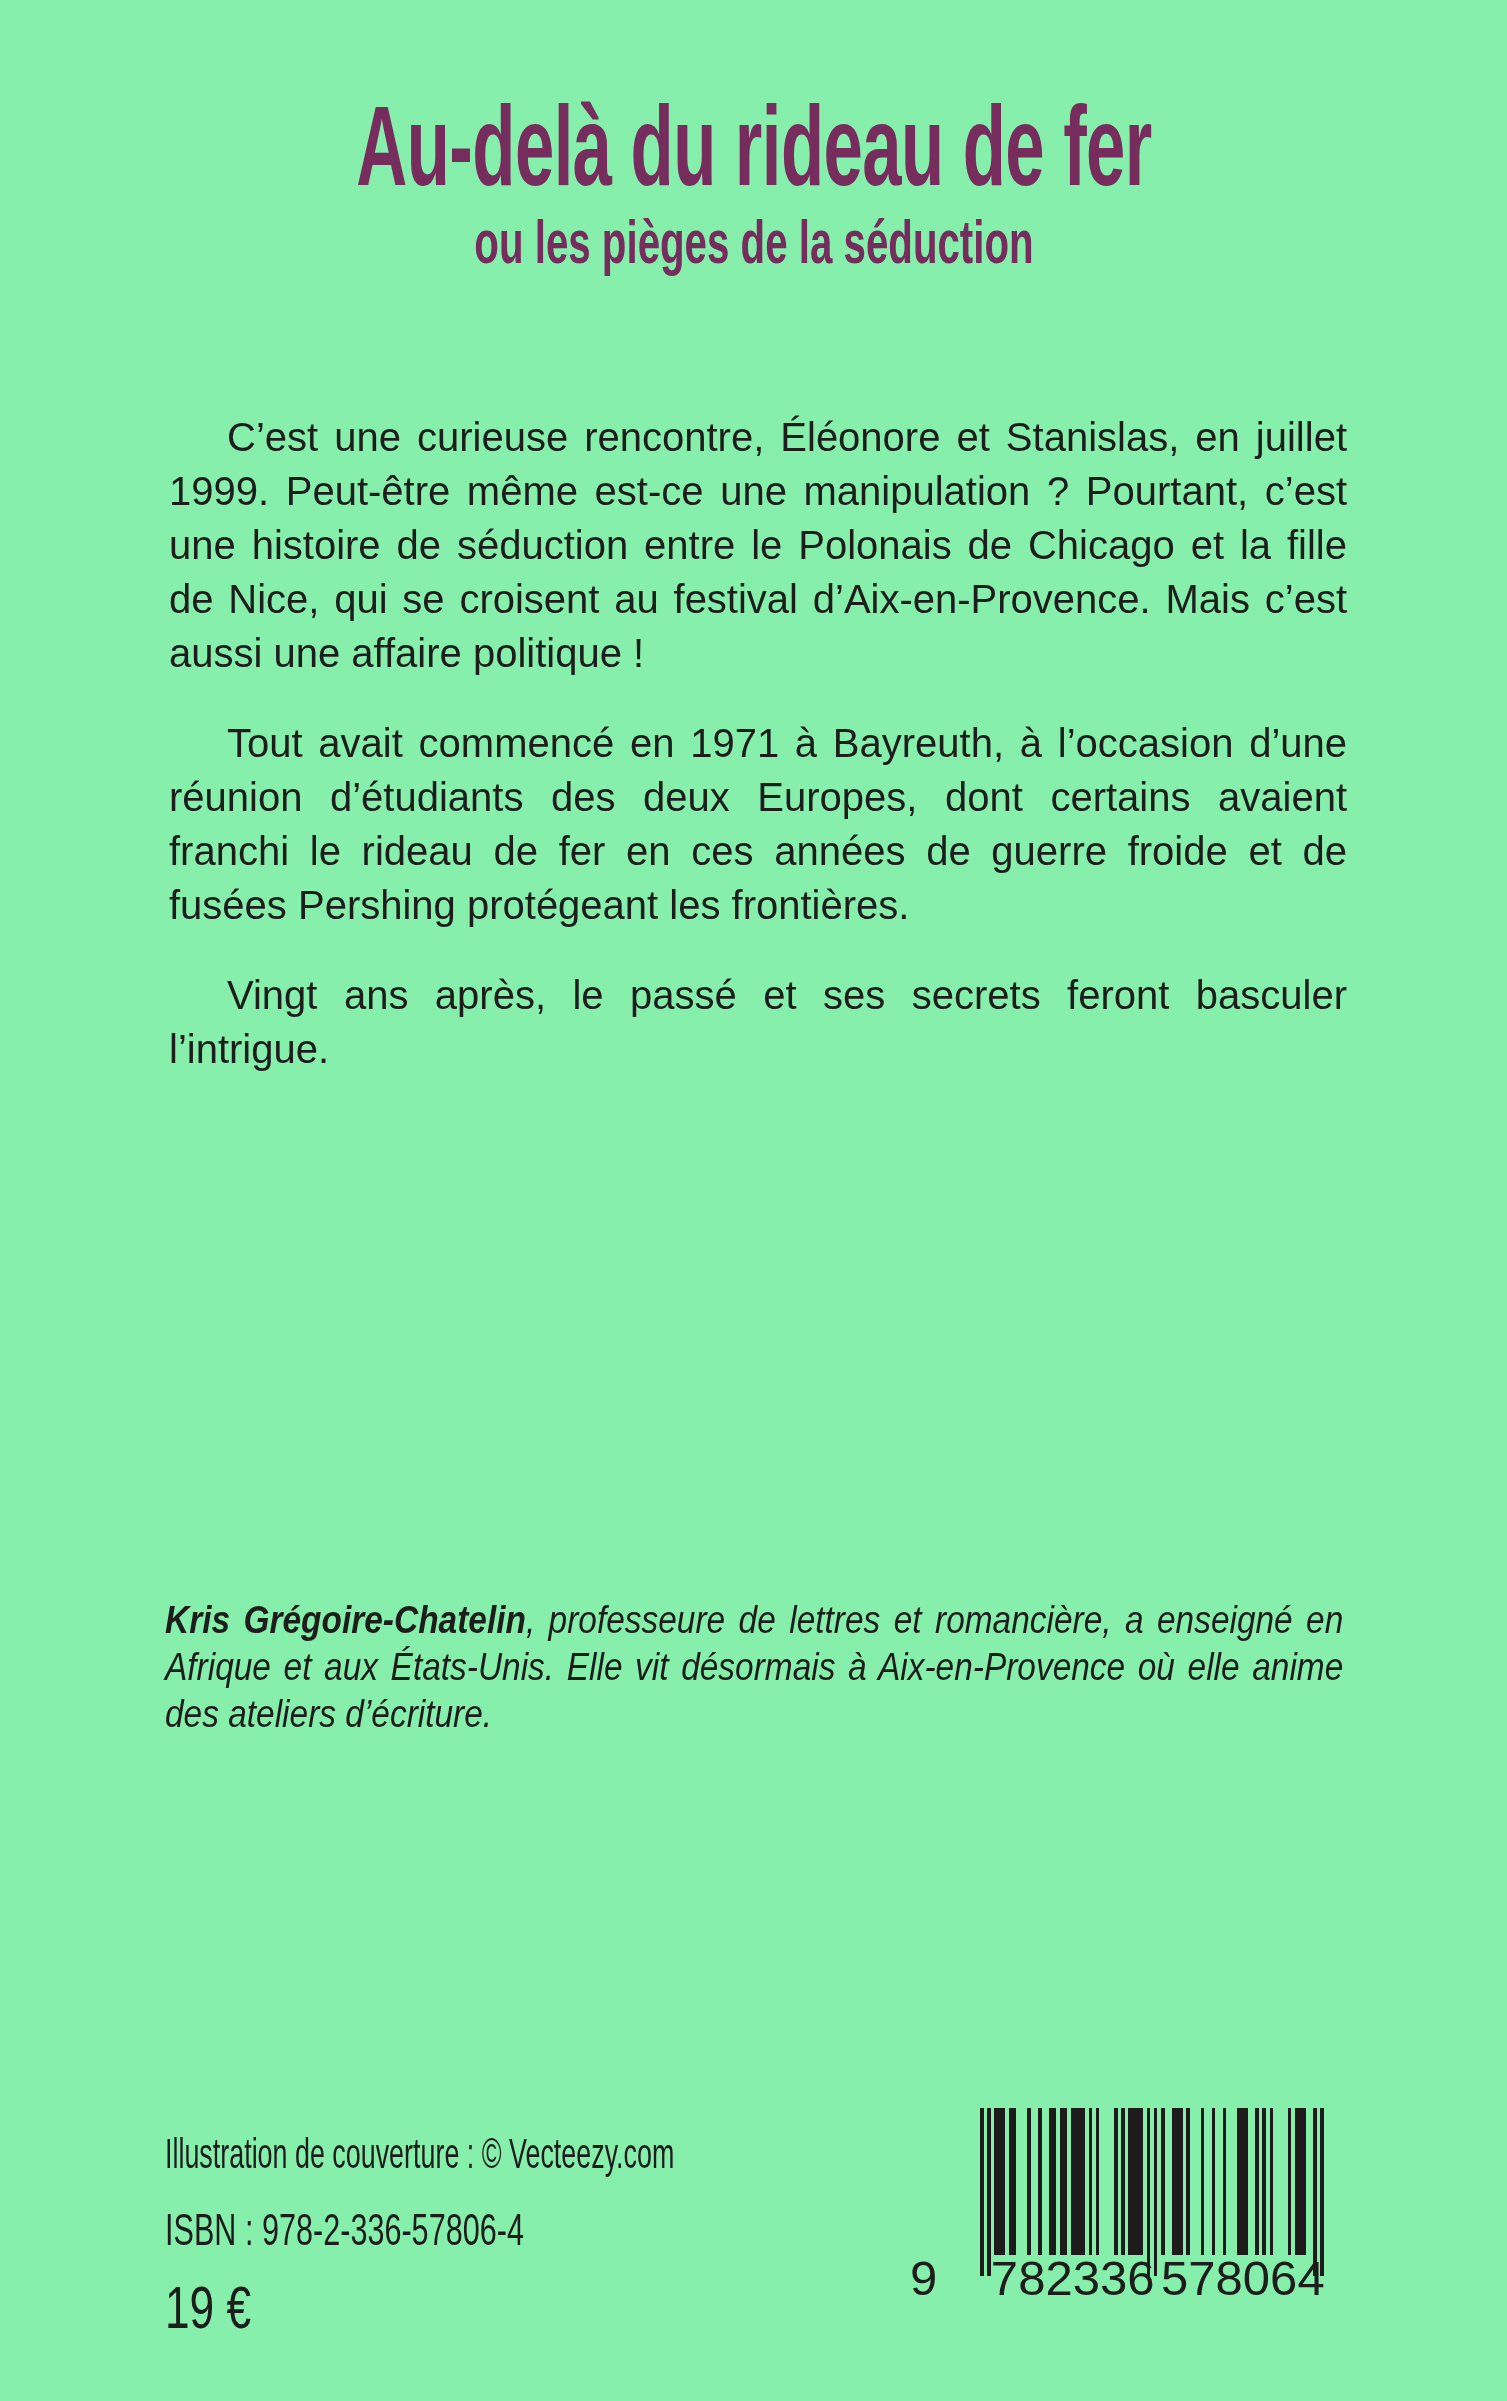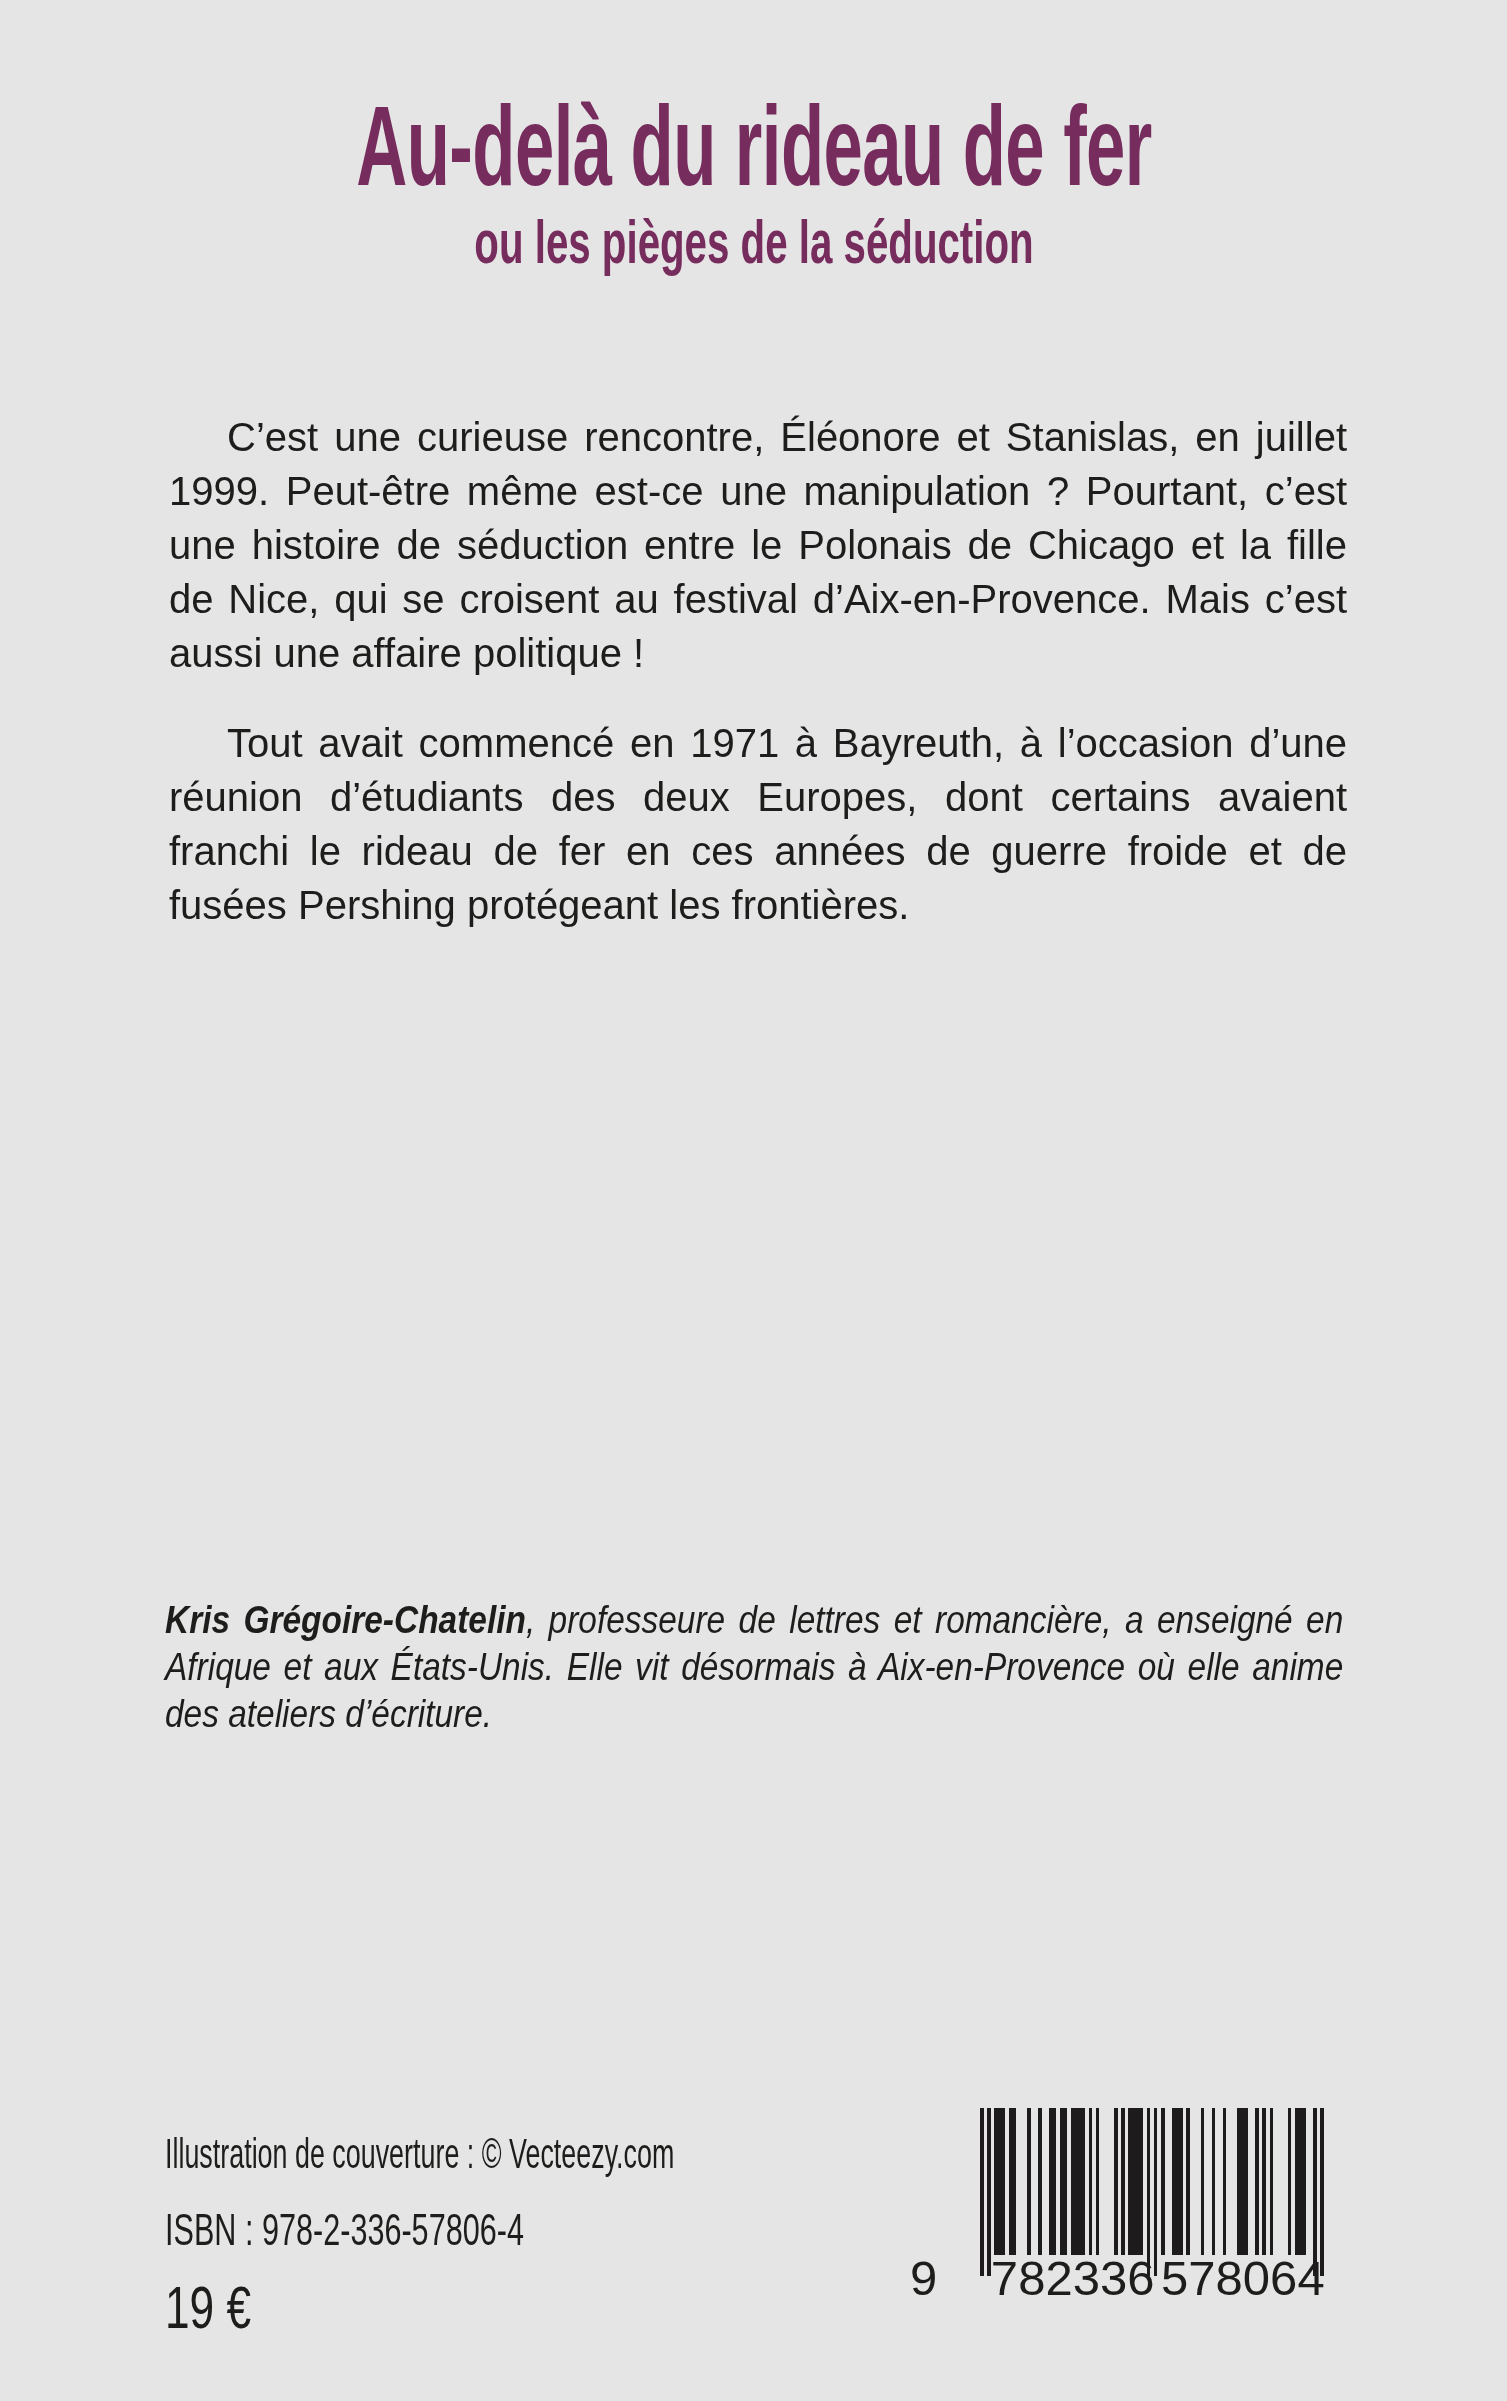--- a/index.html
+++ b/index.html
@@ -1,19 +1,19 @@
 <!DOCTYPE html>
 <html lang="fr" style="font-size:15px"><head>
 <meta charset="utf-8">
 <style>
   html, body { margin:0; padding:0; background:#ffffff; }
   .page {
     position:relative;
     width:1508px; height:2402px;
-    background:#e5e5e5;
+    background:#86efac;
     font-family:"Liberation Sans", sans-serif;
     color:#1d1d1b;
     overflow:hidden;
   }
 
   
   .book-title {
     position:absolute; top:89px; left:0; right:0;
     text-align:center;
     font-size:114px; font-weight:bold; line-height:1;
@@ -92,20 +92,21 @@
 <body>
 
 <div class="page">
 
   <div class="book-title">Au-delà du rideau de fer</div>
   <div class="book-subtitle">ou les pièges de la séduction</div>
 
   <div class="synopsis">
     <p>C’est une curieuse rencontre, Éléonore et Stanislas, en juillet 1999. Peut-être même est-ce une manipulation&nbsp;? Pourtant, c’est une histoire de séduction entre le Polonais de Chicago et la fille de Nice, qui se croisent au festival d’Aix-en-Provence. Mais c’est aussi une affaire politique&nbsp;!</p>
     <p>Tout avait commencé en 1971 à Bayreuth, à l’occasion d’une réunion d’étudiants des deux Europes, dont certains avaient franchi le rideau de fer en ces années de guerre froide et de fusées Pershing protégeant les frontières.</p>
+    <p>Vingt ans après, le passé et ses secrets feront basculer l’intrigue.</p>
   </div>
 
   <p class="author-note"><span class="name">Kris Grégoire-Chatelin</span><span>, professeure de lettres et romancière, a enseigné en Afrique et aux États-Unis. Elle vit désormais à Aix-en-Provence où elle anime des ateliers d’écriture.</span></p>
 
   <div class="credit">Illustration de couverture&nbsp;: © Vecteezy.com</div>
   <div class="isbn">ISBN&nbsp;: 978-2-336-57806-4</div>
   <div class="price">19&nbsp;€</div>
 
   <div class="barcode">
     <div class="bc-bars">

